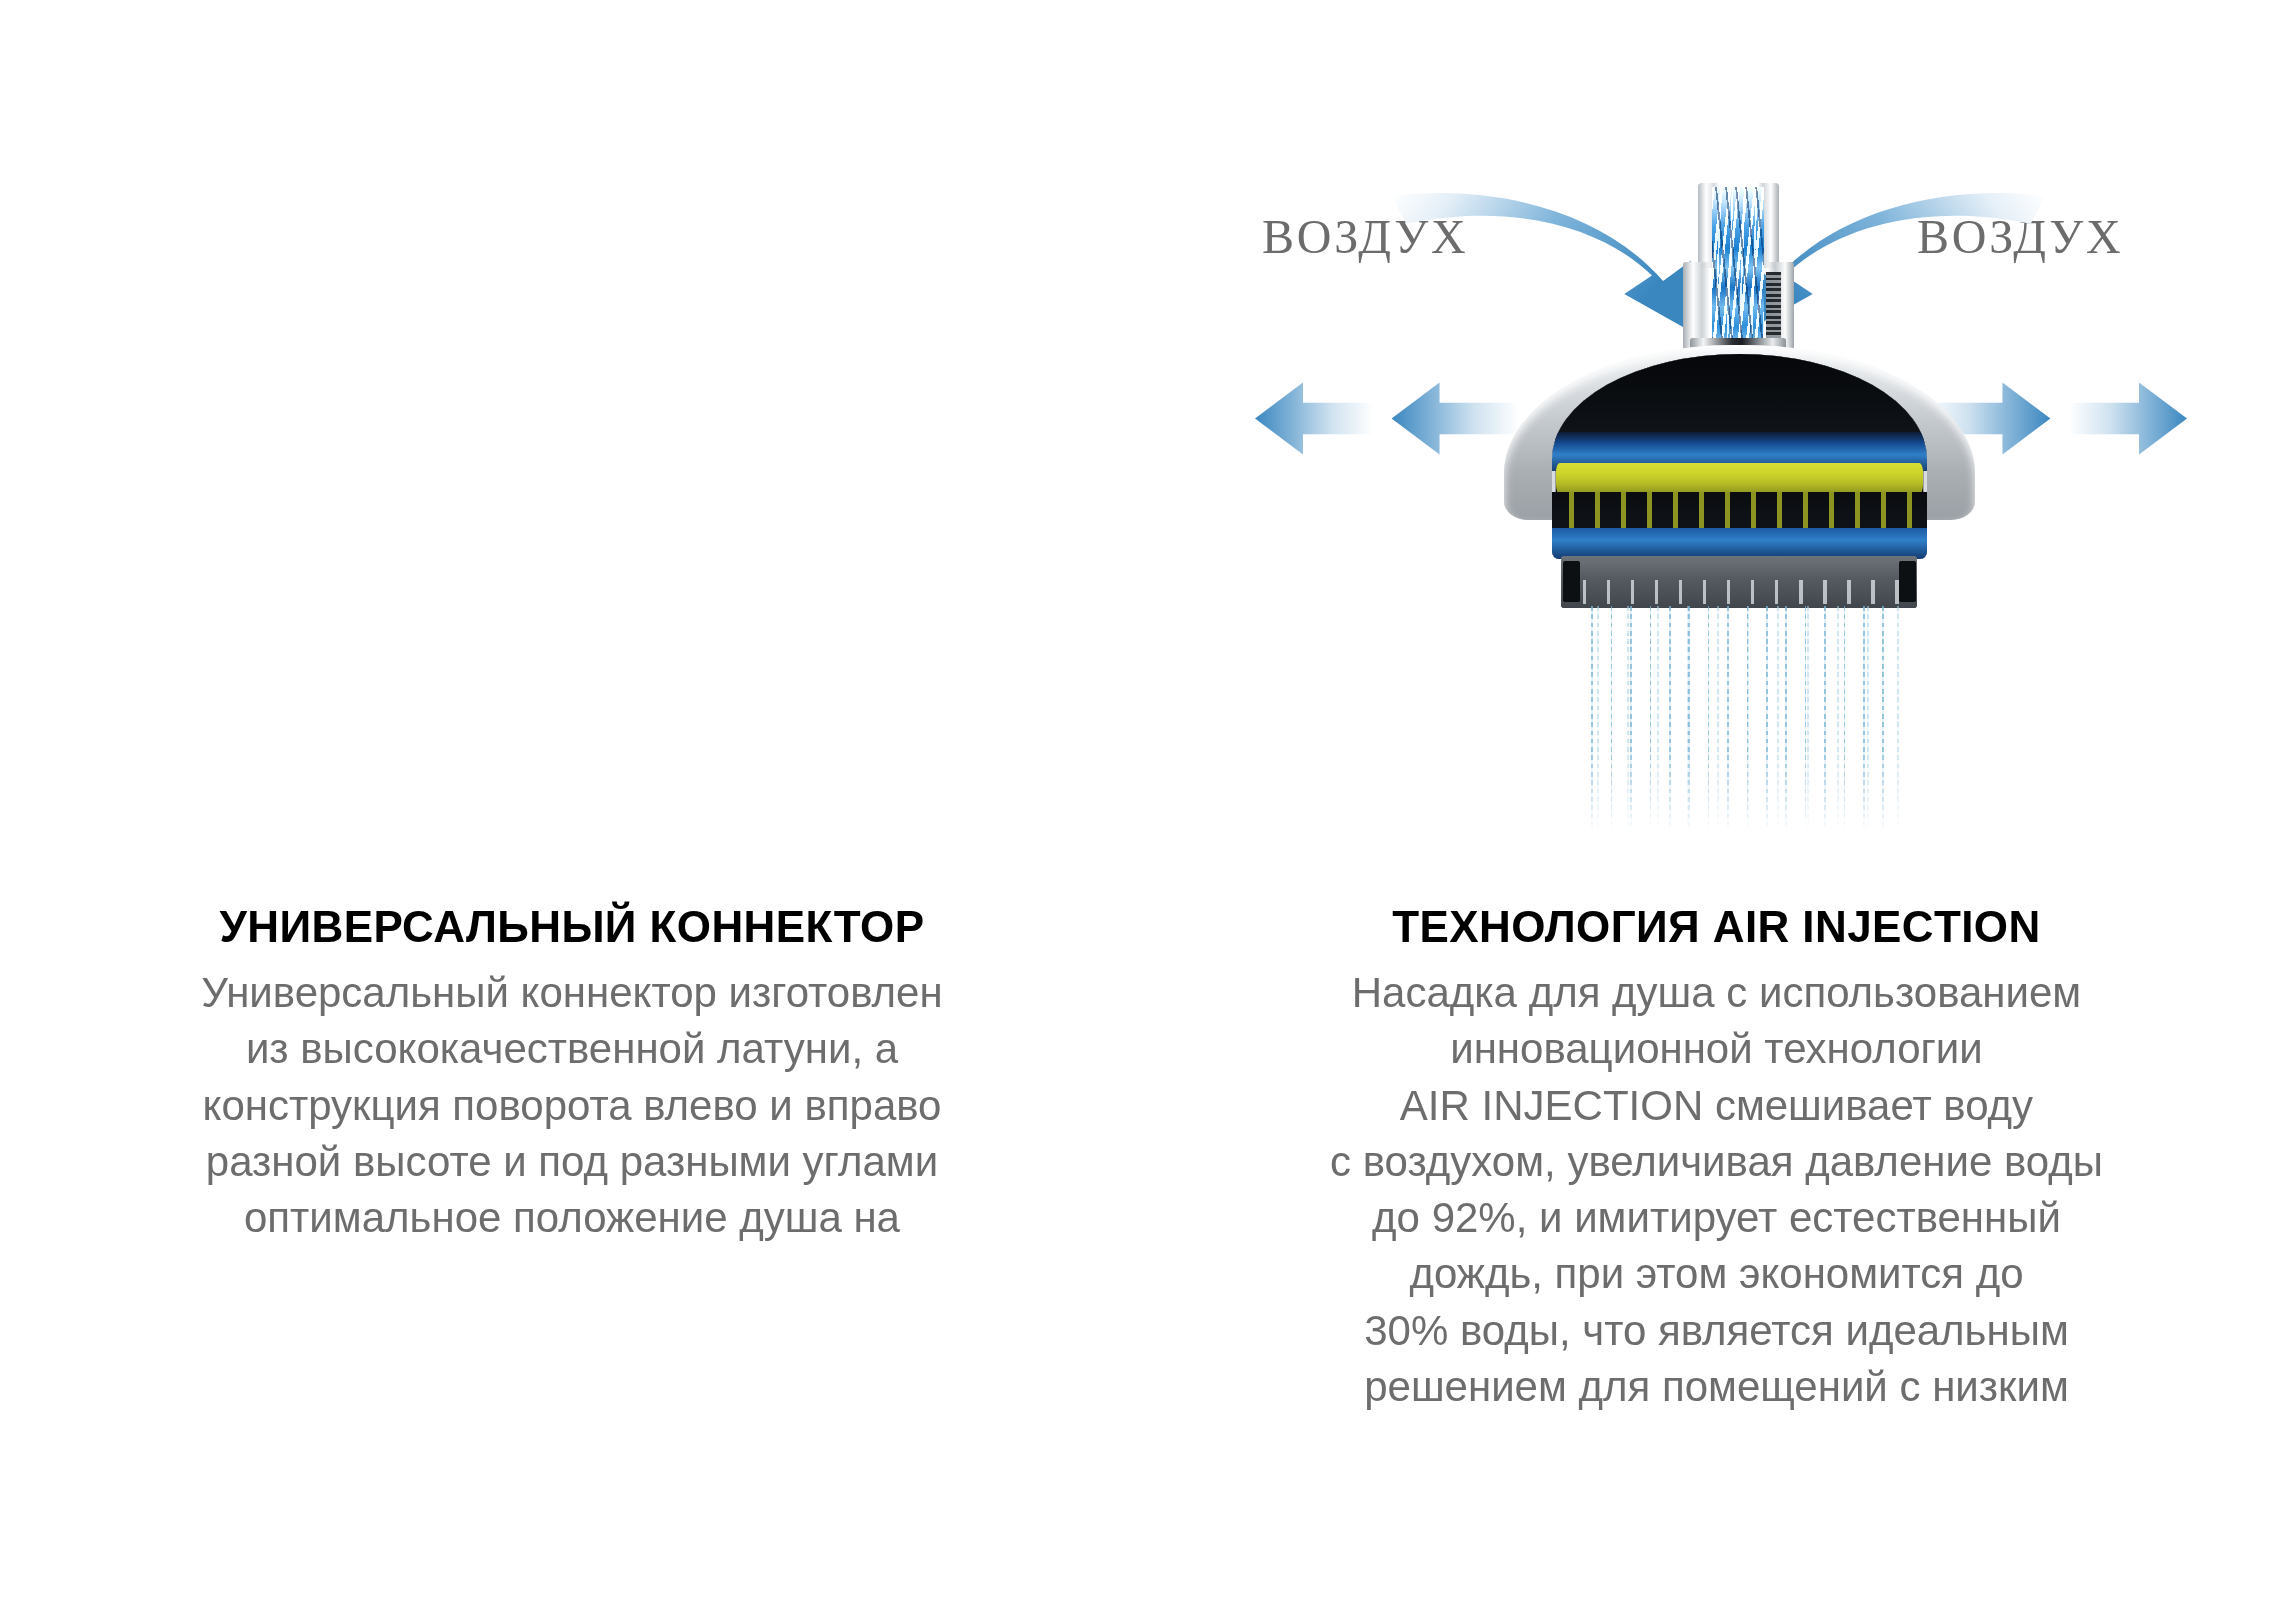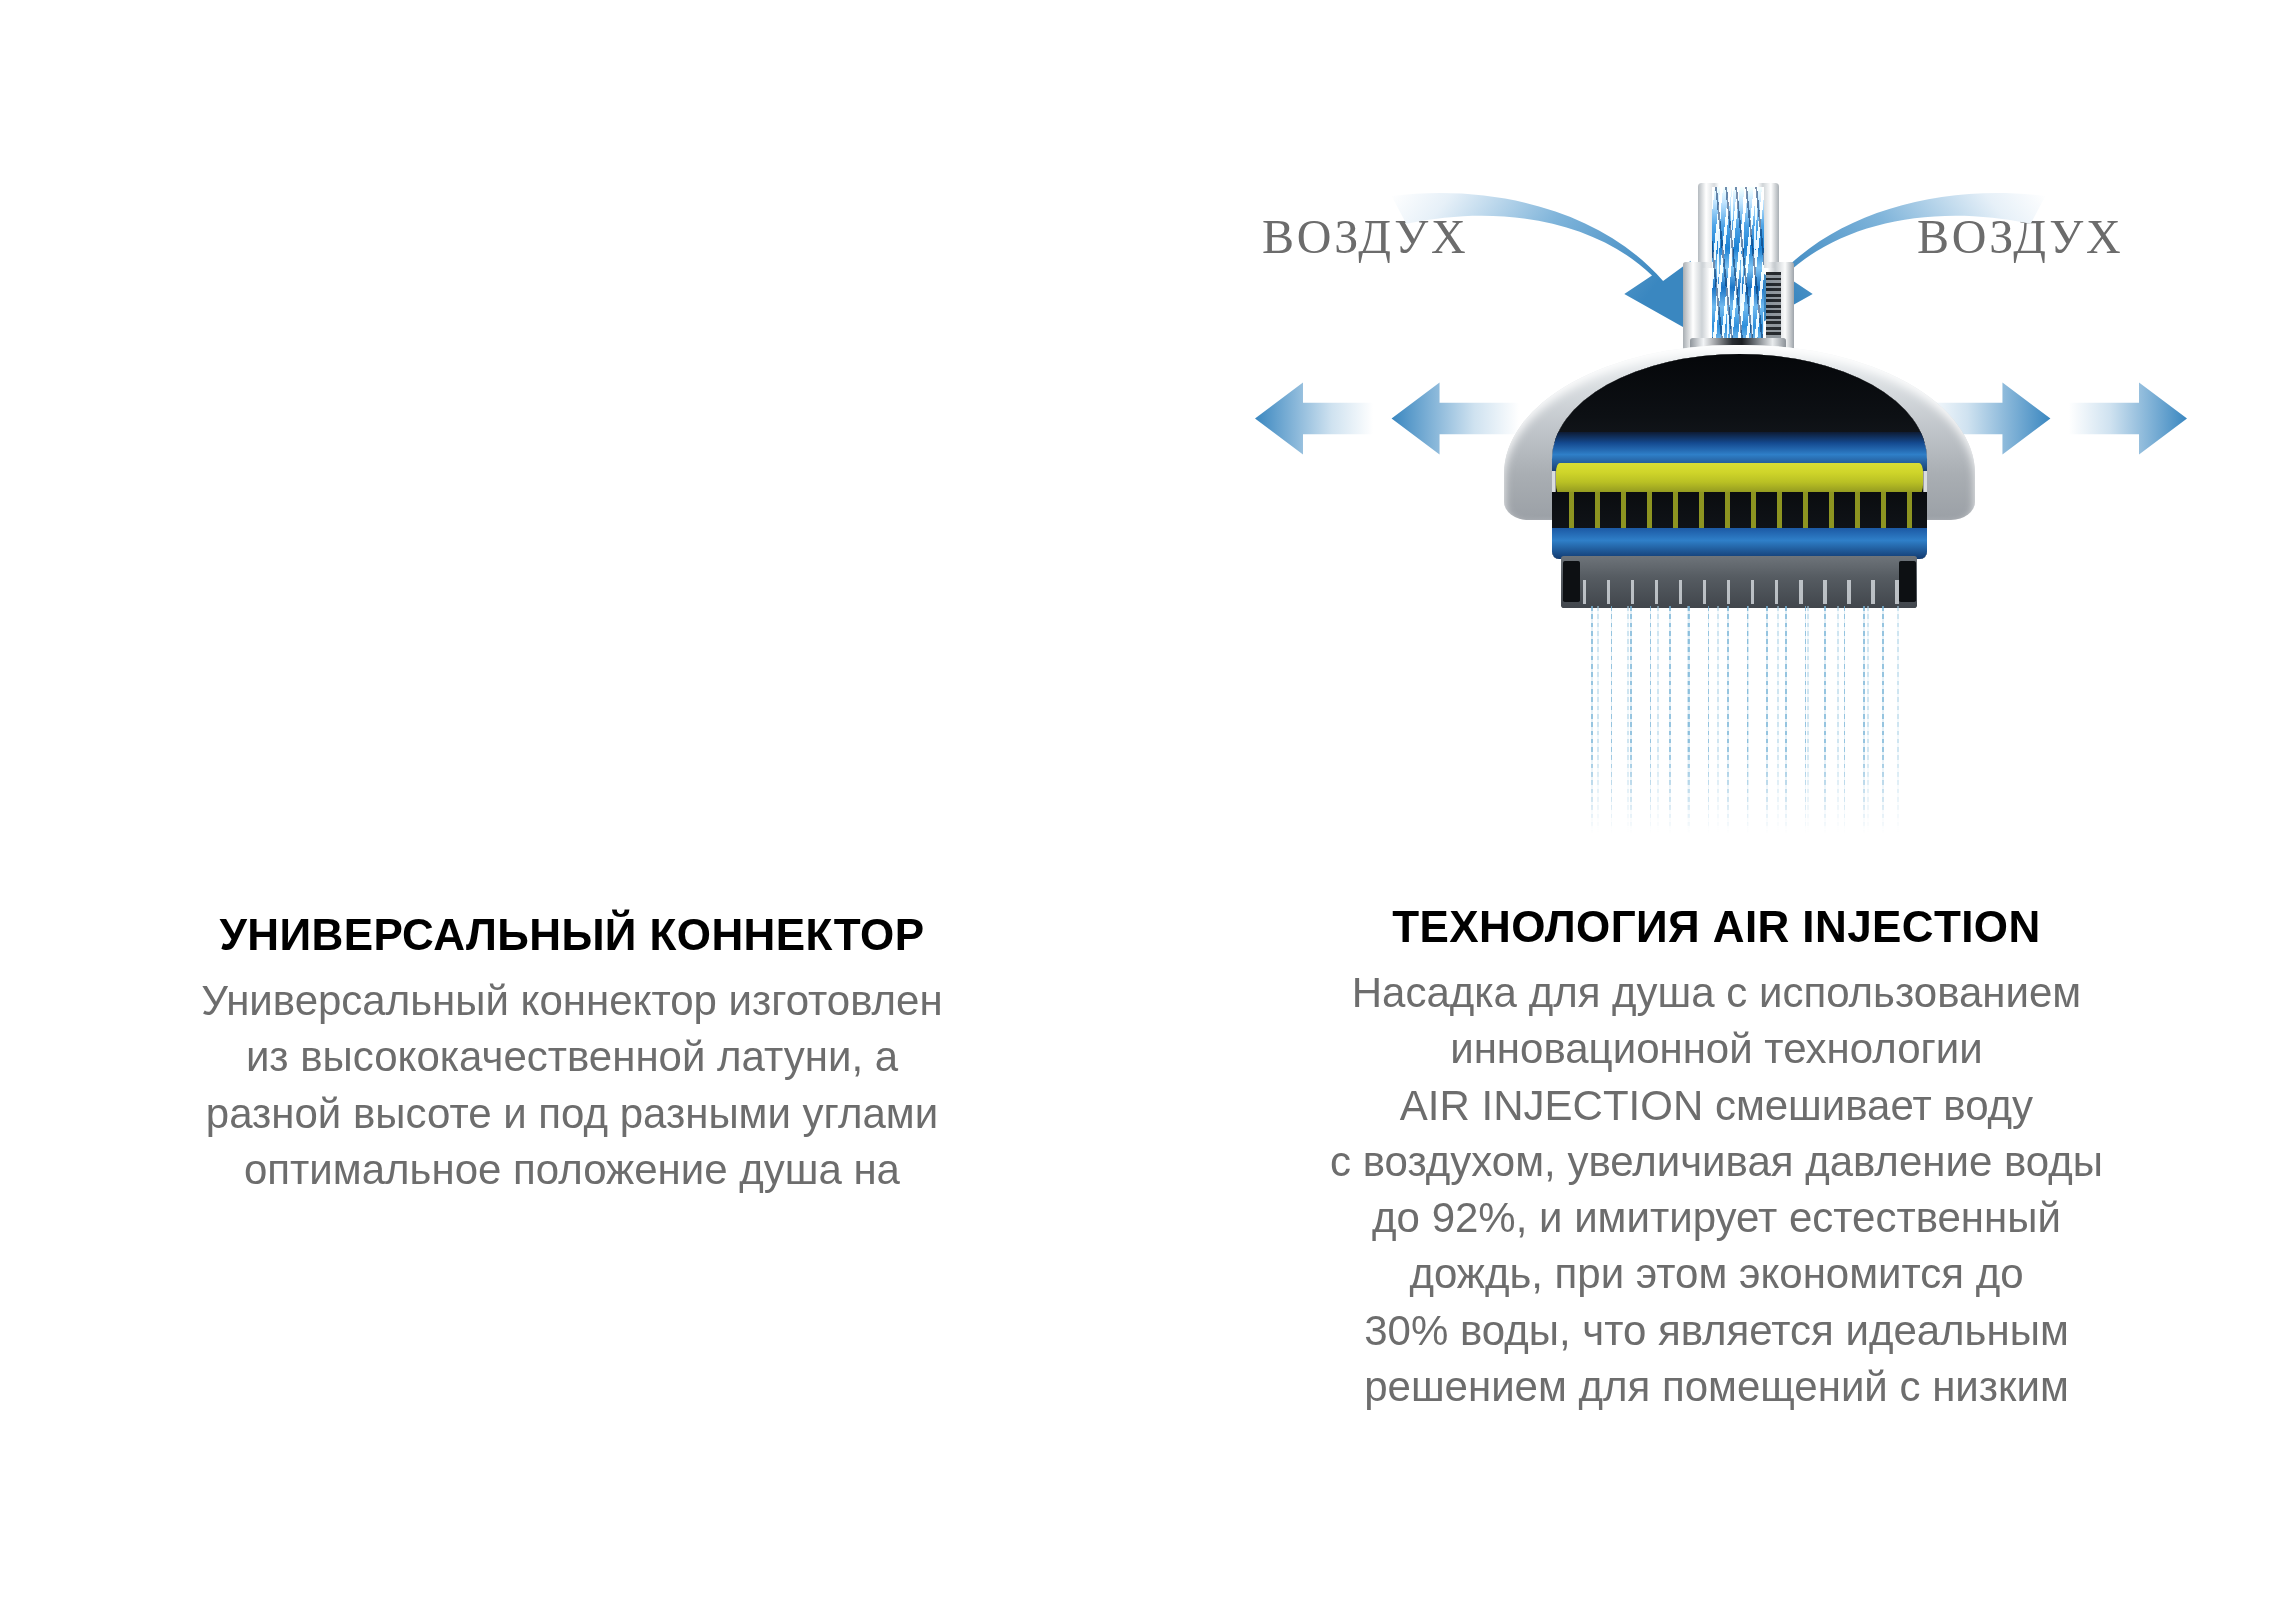--- a/index.html
+++ b/index.html
@@ -437,21 +437,21 @@
     mask-composite: intersect;
   }
 
   
   .text-block {
     position: absolute;
     left: 0;
     width: 100%;
     text-align: center;
   }
-  .col-left  .text-block { top: 904px; margin-top: 8px; }
+  .col-left  .text-block { top: 904px; }
   .col-right .text-block { top: 904px; }
 
   .headline {
     font-size: 44px;
     font-weight: 700;
     color: #000000;
     letter-spacing: 0.4px;
     margin: 0 0 14.8px 0;
     line-height: 1.05;
     white-space: nowrap;
@@ -473,20 +473,21 @@
 <div class="stage">
 
   <div class="col col-left">
 
 
     <div class="text-block">
       <h2 class="headline">УНИВЕРСАЛЬНЫЙ КОННЕКТОР</h2>
       <p class="body-copy">
         <span class="ln">Универсальный коннектор изготовлен</span>
         <span class="ln">из высококачественной латуни, а</span>
+        <span class="ln">конструкция поворота влево и вправо</span>
         <span class="ln">разной высоте и под разными углами</span>
         <span class="ln">оптимальное положение душа на</span>
       </p>
     </div>
   </div>
 
   <div class="col col-right">
 
     <div class="figure">
 

